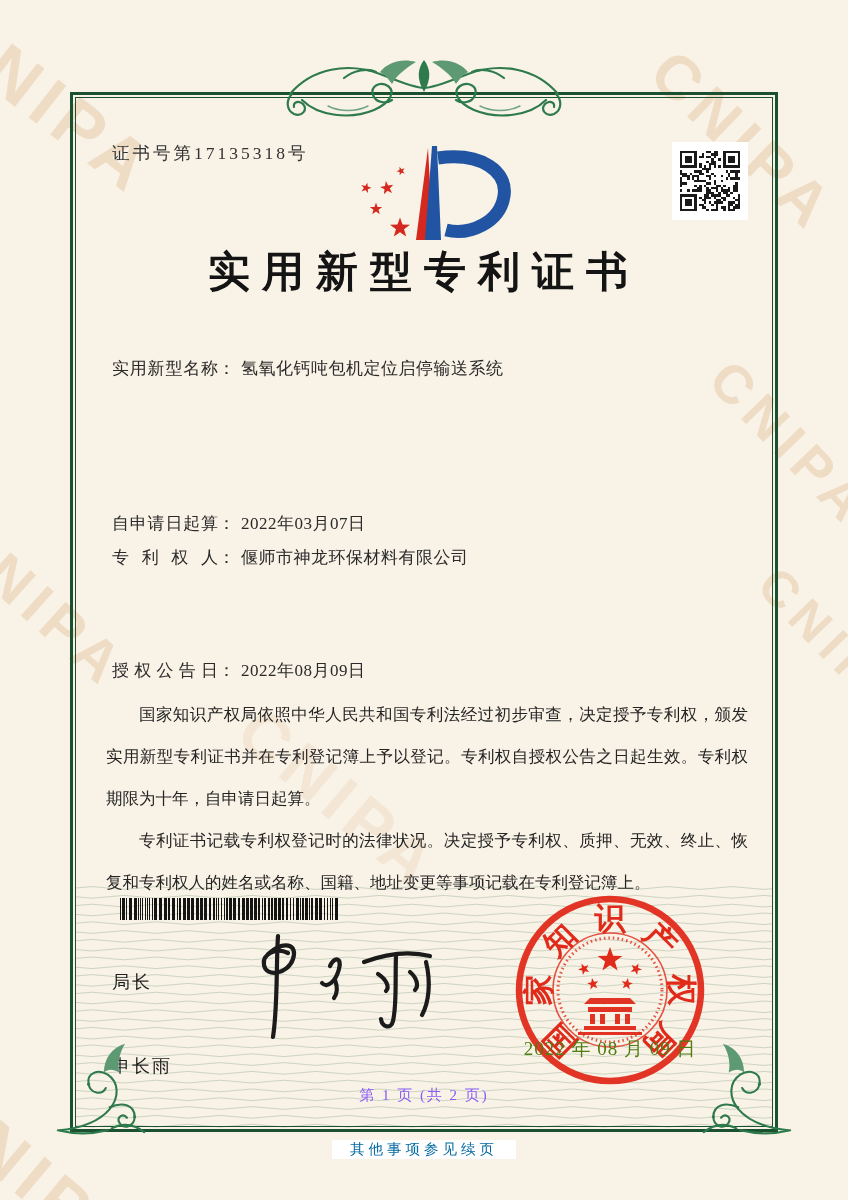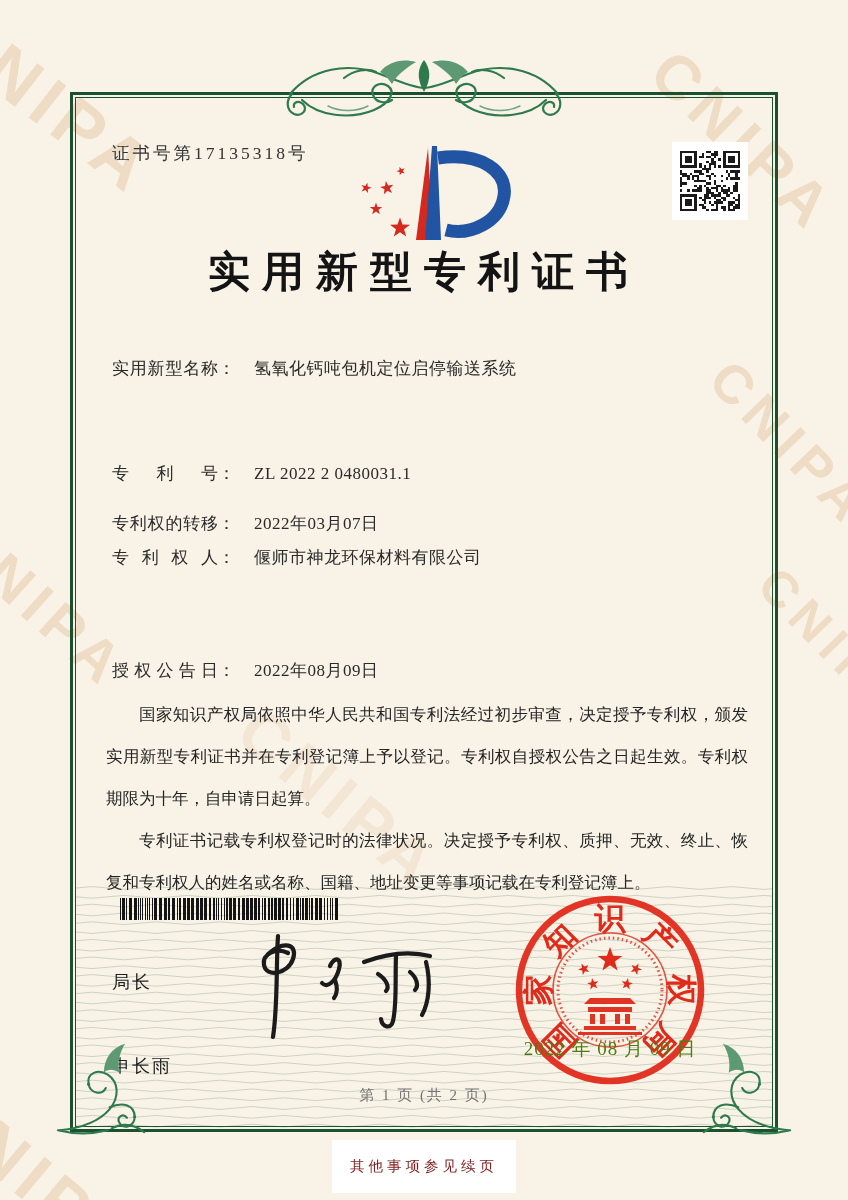--- a/index.html
+++ b/index.html
@@ -20,38 +20,38 @@
   .content{position:absolute;inset:0;z-index:3;}
   .certno{position:absolute;left:112px;top:141px;font-size:17.5px;letter-spacing:3px;color:#333;}
   .logo{position:absolute;left:340px;top:138px;z-index:3;}
   .qrbox{position:absolute;left:672px;top:142px;width:76px;height:78px;background:#fff;
     display:flex;align-items:center;justify-content:center;}
   .title{position:absolute;left:0;top:244px;width:100%;text-align:center;
     font-size:42px;font-weight:bold;letter-spacing:12px;color:#141414;}
   .row{position:absolute;left:112px;font-size:17px;white-space:nowrap;color:#2a2a2a;}
   .fl{display:inline-block;width:106px;text-align:justify;text-align-last:justify;vertical-align:bottom;}
   .fc{display:inline-block;}
-  .fv{margin-left:19px;letter-spacing:0.5px;}
+  .fv{margin-left:6px;letter-spacing:0.5px;}
   .grant2{position:absolute;left:343px;top:0;}
   .paras{position:absolute;left:106px;top:694px;width:642px;font-size:16.5px;
     line-height:42px;text-align:justify;color:#242424;}
   .paras p{margin:0;text-indent:2em;}
   .barcode{position:absolute;left:120px;top:898px;}
   .signer{position:absolute;left:112px;font-size:18px;color:#1e1e1e;letter-spacing:2px;}
   .sig{position:absolute;left:238px;top:932px;}
   .seal{position:absolute;left:510px;top:890px;width:200px;height:200px;z-index:4;}
   .seal svg{position:absolute;left:0;top:0;}
   .seal-ch{position:absolute;width:34px;height:34px;display:flex;align-items:center;justify-content:center;
     font-size:31px;font-weight:bold;color:#e02a1a;}
   .seal-date{position:absolute;left:0;top:146px;width:100%;text-align:center;
     font-size:19px;letter-spacing:1px;color:#4d7c0f;z-index:6;}
   .pageno{position:absolute;left:0;top:1086px;width:100%;text-align:center;font-size:15px;
-    letter-spacing:2px;color:#737373;}
+    letter-spacing:2px;color:#8b5cf6;}
   .note{position:absolute;left:50%;top:1140px;transform:translateX(-50%);
-    background:#ffffff;padding:17px 18px;font-size:14.5px;letter-spacing:4px;color:#7f1d1d;}
+    background:#ffffff;padding:0 18px;font-size:14.5px;letter-spacing:4px;color:#0369a1;}
   .orn{position:absolute;z-index:4;}
 </style>
 </head>
 <body>
 
 <div class="page">
 
   <div class="wm" style="left:-28px;top:-8px;font-size:70px;transform:rotate(38deg);">CNIPA</div>
   <div class="wm" style="left:686px;top:36px;font-size:62px;transform:rotate(44deg);">CNIPA</div>
   <div class="wm" style="left:742px;top:348px;font-size:54px;transform:rotate(46deg);">CNIPA</div>
@@ -349,25 +349,22 @@
           <rect x="1" y="19" width="5" height="5" fill="#fff"></rect>
           <rect x="2" y="20" width="3" height="3" fill="#1a1a1a"></rect>
         </svg>
     </div>
 
     <div class="title">实用新型专利证书</div>
 
     <div class="row" style="top:357px;">
       <span class="fl">实用新型名称</span><span class="fc">：</span><span class="fv">氢氧化钙吨包机定位启停输送系统</span>
     </div>
-    <div class="row" style="top:462px;">
-      <span class="fl">专利号</span><span class="fc">：</span><span class="fv">ZL 2022 2 0480031.1</span>
-    </div>
     <div class="row" style="top:512px;">
-      <span class="fl">专利权的转移</span><span class="fc">：</span><span class="fv">2022年03月07日</span>
+      <span class="fl">自申请日起算</span><span class="fc">：</span><span class="fv">2022年03月07日</span>
     </div>
     <div class="row" style="top:546px;">
       <span class="fl">专利权人</span><span class="fc">：</span><span class="fv">偃师市神龙环保材料有限公司</span>
     </div>
     <div class="row" style="top:659px;width:640px;">
       <span>
         <span class="fl">授权公告日</span><span class="fc">：</span><span class="fv">2022年08月09日</span>
       </span>
     </div>
 

